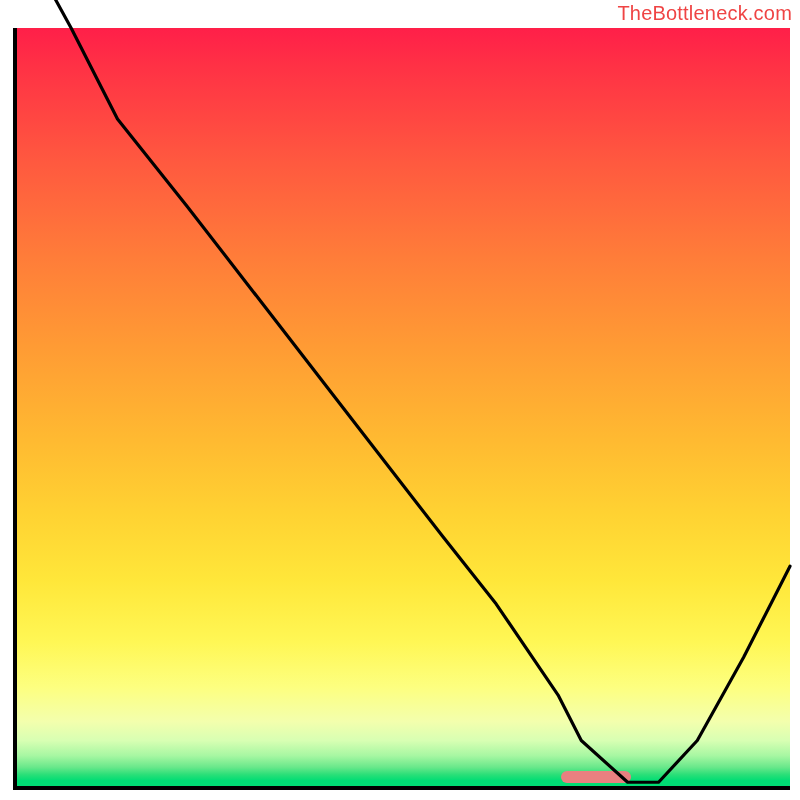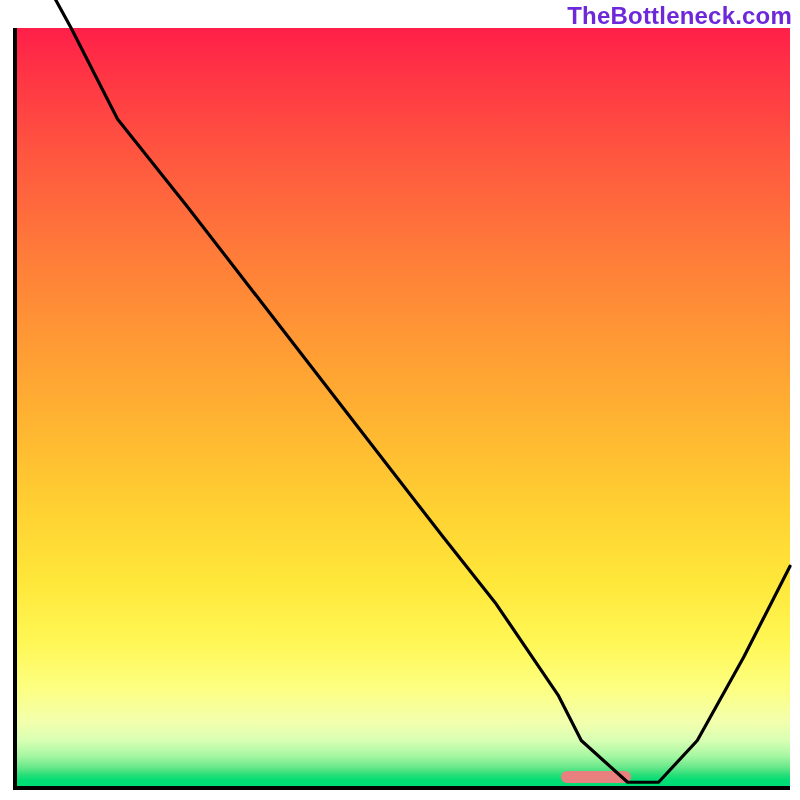--- a/index.html
+++ b/index.html
@@ -10,23 +10,23 @@
     width: 800px;
     height: 800px;
     background: #ffffff;
   }
 
   .watermark {
     position: absolute;
     top: 2px;
     right: 8px;
     font-family: Arial, Helvetica, sans-serif;
-    font-size: 24px;
-    font-weight: 700;
-    color: #6d28d9;
+    font-size: 20px;
+    font-weight: 400;
+    color: #ef4444;
     letter-spacing: 0.2px;
   }
 
   .plot-box {
     position: absolute;
     left: 13px;
     top: 28px;
     width: 777px;
     height: 762px;
     border-left: 4px solid #000;

